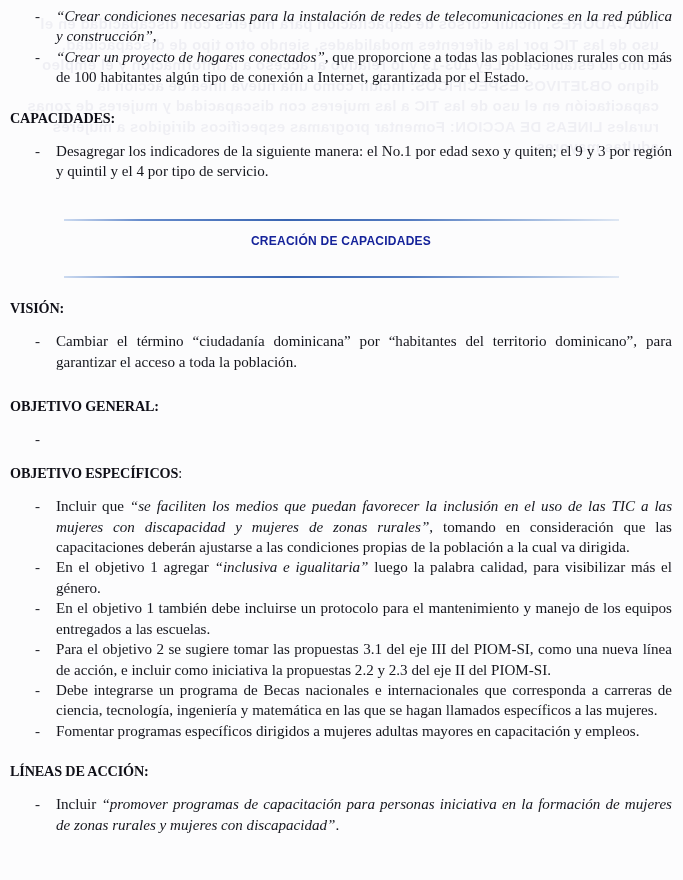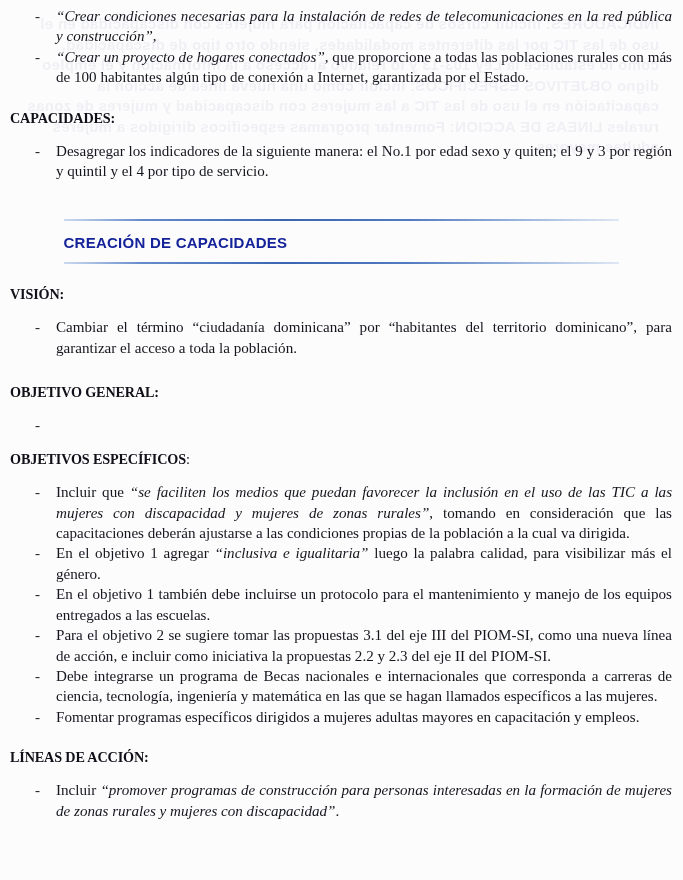--- a/index.html
+++ b/index.html
@@ -89,27 +89,27 @@
     position: relative;
   }
   .banner .rule {
     height: 2px;
     background: linear-gradient(90deg,
         #c9d8ef 0%, #5f86c9 14%, #2f5dae 40%,
         #4a74bd 62%, #9cb6dd 84%, #dde6f3 100%);
     opacity: 0.95;
   }
   .banner .banner-title {
-    text-align: left;
+    text-align: center;
     font-family: "Liberation Sans", "DejaVu Sans", sans-serif;
     font-weight: bold;
-    font-size: 15px;
+    font-size: 12px;
     letter-spacing: 0.25px;
     color: #15239a;
-    padding: 13px 0 11px 0;
+    padding: 13px 0 28px 0;
   }
 
   .sp-6  { height: 6px; }
   .sp-10 { height: 10px; }
   .sp-12 { height: 12px; }
   .sp-14 { height: 14px; }
   .sp-22 { height: 22px; }
   .sp-26 { height: 26px; }
 </style>
 </head>
@@ -162,35 +162,35 @@
     <div class="sp-14"></div>
     <ul class="bullets">
         <li><span class="dash">-</span></li>
       </ul>
   </div>
 
   <div class="sp-26"></div>
   <div class="sp-10"></div>
 
   <div>
-    <div class="section-heading"><span>OBJETIVOS ESPECÍFICOS</span><span style="font-weight:normal">:</span></div>
+    <div class="section-heading"><span>OBJETIVO ESPECÍFICOS</span><span style="font-weight:normal">:</span></div>
     <div class="sp-14"></div>
     <ul class="bullets">
         <li><span class="dash">-</span><span>Incluir que </span><span class="it">“se faciliten los medios que puedan favorecer la inclusión en el uso de las TIC a las mujeres con discapacidad y mujeres de zonas rurales”</span><span>, tomando en consideración que las capacitaciones deberán ajustarse a las condiciones propias de la población a la cual va dirigida.</span></li>
         <li><span class="dash">-</span><span>En el objetivo 1 agregar </span><span class="it">“inclusiva e igualitaria”</span><span> luego la palabra calidad, para visibilizar más el género.</span></li>
         <li><span class="dash">-</span><span>En el objetivo 1 también debe incluirse un protocolo para el mantenimiento y manejo de los equipos entregados a las escuelas.</span></li>
         <li><span class="dash">-</span><span>Para el objetivo 2 se sugiere tomar las propuestas 3.1 del eje III del PIOM-SI, como una nueva línea de acción, e incluir como iniciativa la propuestas 2.2 y 2.3 del eje II del PIOM-SI.</span></li>
         <li><span class="dash">-</span><span>Debe integrarse un programa de Becas nacionales e internacionales que corresponda a carreras de ciencia, tecnología, ingeniería y matemática en las que se hagan llamados específicos a las mujeres.</span></li>
         <li><span class="dash">-</span><span>Fomentar programas específicos dirigidos a mujeres adultas mayores en capacitación y empleos.</span></li>
       </ul>
   </div>
 
   <div class="sp-22"></div>
 
   <div>
     <div class="section-heading">LÍNEAS DE ACCIÓN:</div>
     <div class="sp-14"></div>
     <ul class="bullets">
-        <li><span class="dash">-</span><span>Incluir </span><span class="it">“promover programas de construcción para personas interesadas en la formación de mujeres de zonas rurales y mujeres con discapacidad”</span><span>.</span></li>
+        <li><span class="dash">-</span><span>Incluir </span><span class="it">“promover programas de capacitación para personas iniciativa en la formación de mujeres de zonas rurales y mujeres con discapacidad”</span><span>.</span></li>
       </ul>
   </div>
 
 </div>
 
 </body></html>

